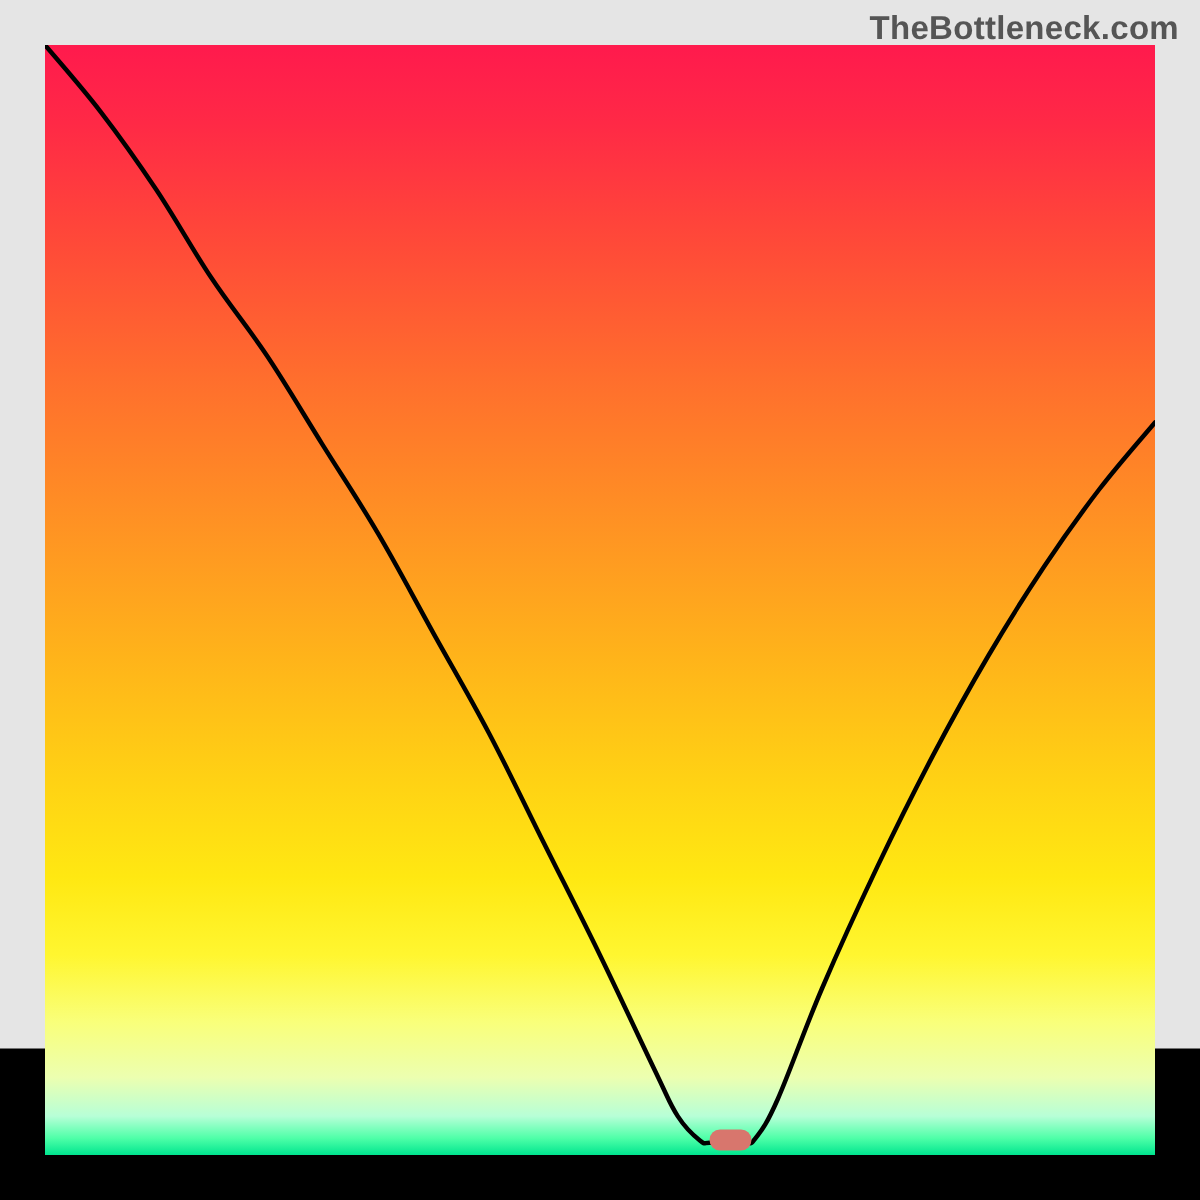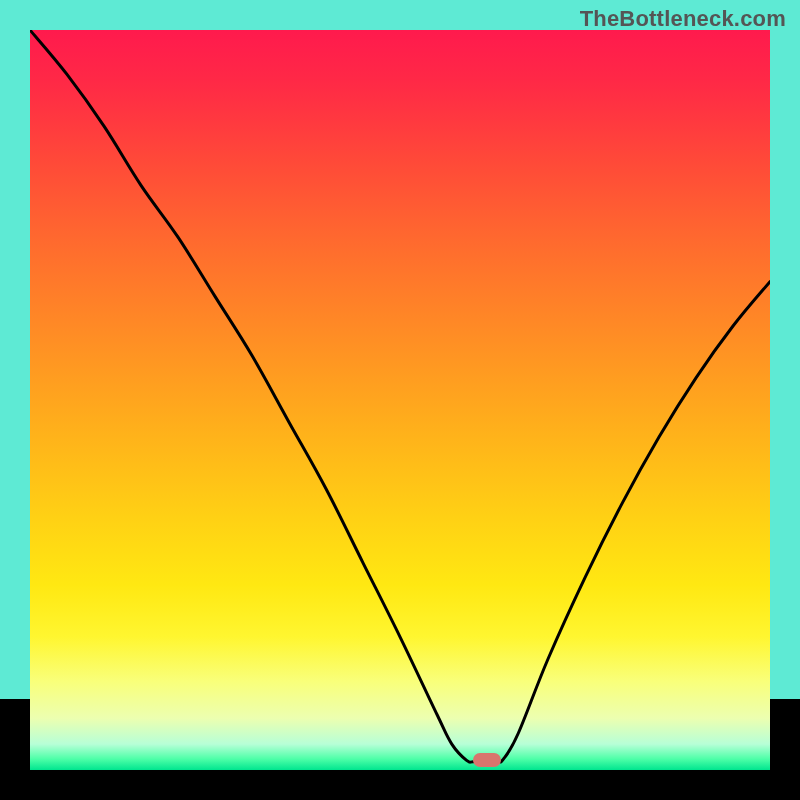--- a/index.html
+++ b/index.html
@@ -8,21 +8,21 @@
     width: 800px;
     height: 800px;
     background: #000;
     font-family: Arial, Helvetica, sans-serif;
     overflow: hidden;
   }
   .container {
     position: relative;
     width: 800px;
     height: 699px;
-    background: #5eead4;
+    background: #e5e5e5;
   }
   .watermark {
     position: absolute;
     top: 6px;
     right: 14px;
     color: #555555;
     font-size: 22px;
     font-weight: bold;
     letter-spacing: 0.2px;
     z-index: 20;

